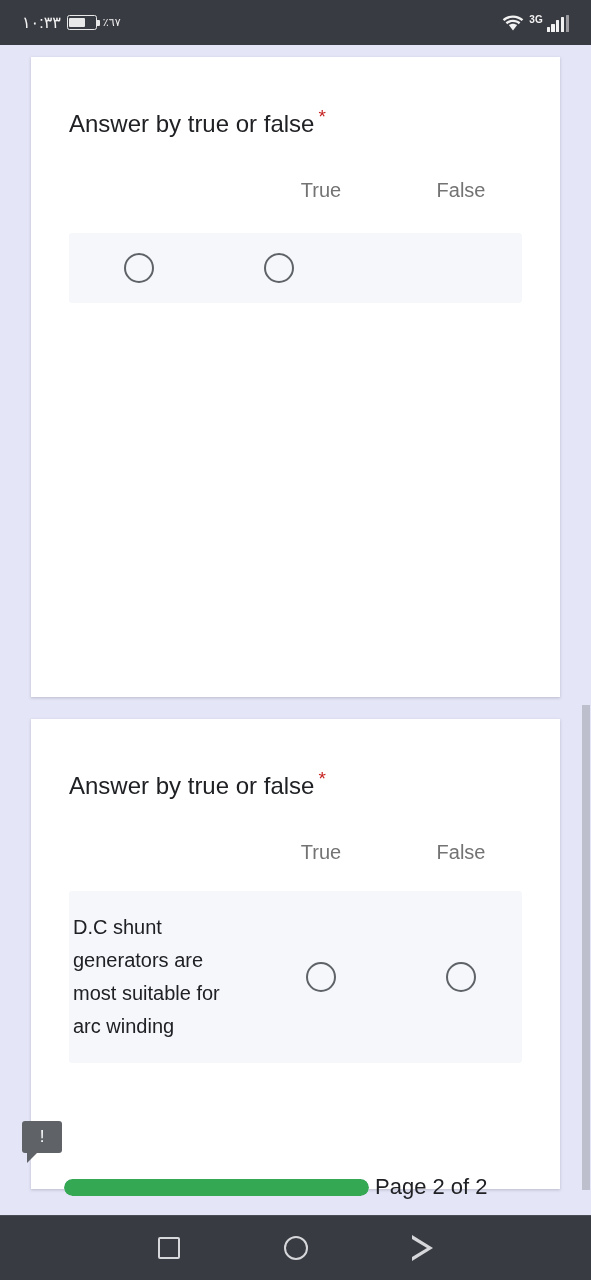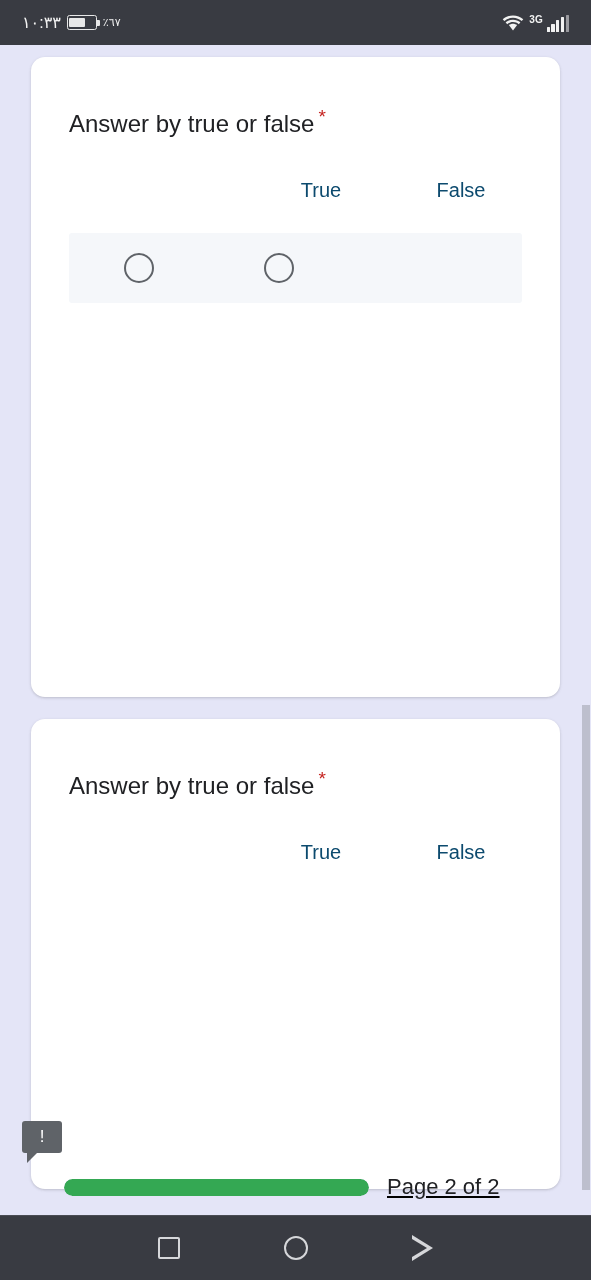--- a/index.html
+++ b/index.html
@@ -100,21 +100,21 @@
     position: absolute;
     top: 45px; left: 0;
     width: 591px;
     height: 1170px;
     background: #e4e5f7;
     overflow: hidden;
   }
 
   .card {
     background: #ffffff;
-    border-radius: 14px;
+    border-radius: 0;
     margin: 7px 31px;
     box-shadow: 0 1px 2px rgba(60,64,67,0.16), 0 1px 3px 1px rgba(60,64,67,0.06);
   }
   .card-1 { margin-top: 12px; padding: 0 0 14px 0; height: 640px; }
   .card-2 { margin-top: 22px; padding: 0 0 14px 0; height: 470px; }
 
   .q-title {
     font-size: 24px;
     color: #202124;
     padding: 48px 0 0 38px;
@@ -132,21 +132,21 @@
   .grid-head {
     display: flex;
     padding: 40px 0 0 0;
   }
   .grid-head .spacer { width: 220px; flex: none; }
   .grid-head .col {
     width: 140px;
     flex: none;
     text-align: center;
     font-size: 20px;
-    color: #0c4a6e;
+    color: #737373;
   }
 
   .grid-row {
     display: flex;
     align-items: center;
     background: #f5f7fa;
     margin: 31px 38px 0 38px;
     border-radius: 3px;
     padding: 20px 0;
   }
@@ -227,23 +227,22 @@
   
   .progress-row {
     position: absolute;
     left: 0;
     bottom: 10px;
     width: 512px;
     height: 36px;
     display: flex;
     align-items: center;
     padding: 0 26px 0 64px;
-    gap: 18px;
+    gap: 6px;
     z-index: 4;
-    text-decoration: underline;
   }
   .progress-track {
     flex: none;
     width: 305px;
     height: 17px;
     background: #d9dcef;
     border-radius: 9px;
     overflow: hidden;
   }
   .progress-fill {
@@ -356,20 +355,29 @@
 
   <div class="card card-2">
     <div class="q-title">
       <span>Answer by true or false</span><span class="req">*</span>
     </div>
     <div class="grid-head">
       <div class="spacer"></div>
       <div class="col">True</div>
       <div class="col">False</div>
     </div>
+    <div class="grid-row">
+      <div class="row-label">D.C shunt generators are most suitable for arc winding</div>
+      <div class="row-opt">
+        <div class="radio"></div>
+      </div>
+      <div class="row-opt">
+        <div class="radio"></div>
+      </div>
+    </div>
   </div>
 
   <div class="scrollbar-track">
     <div class="scrollbar-thumb"></div>
   </div>
 
   <div class="tooltip-badge">!</div>
 
   <div class="progress-row">
     <div class="progress-track">

